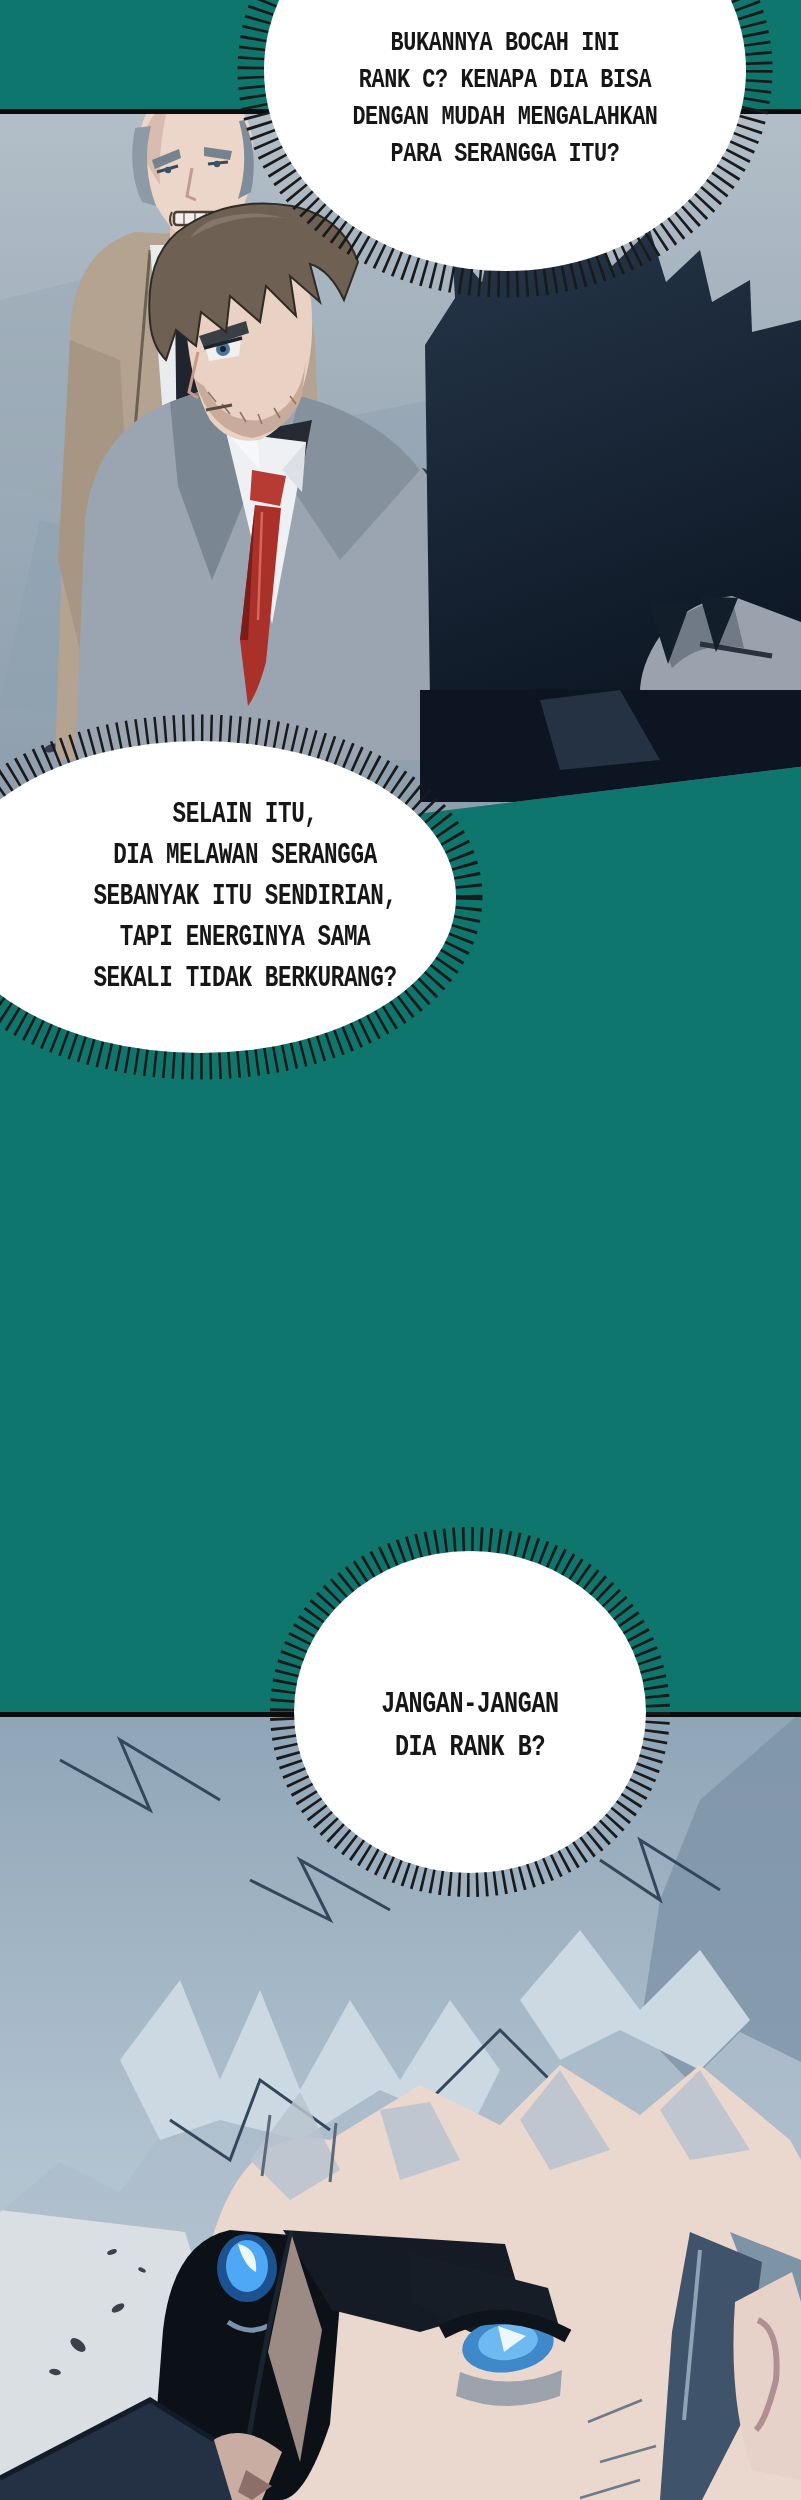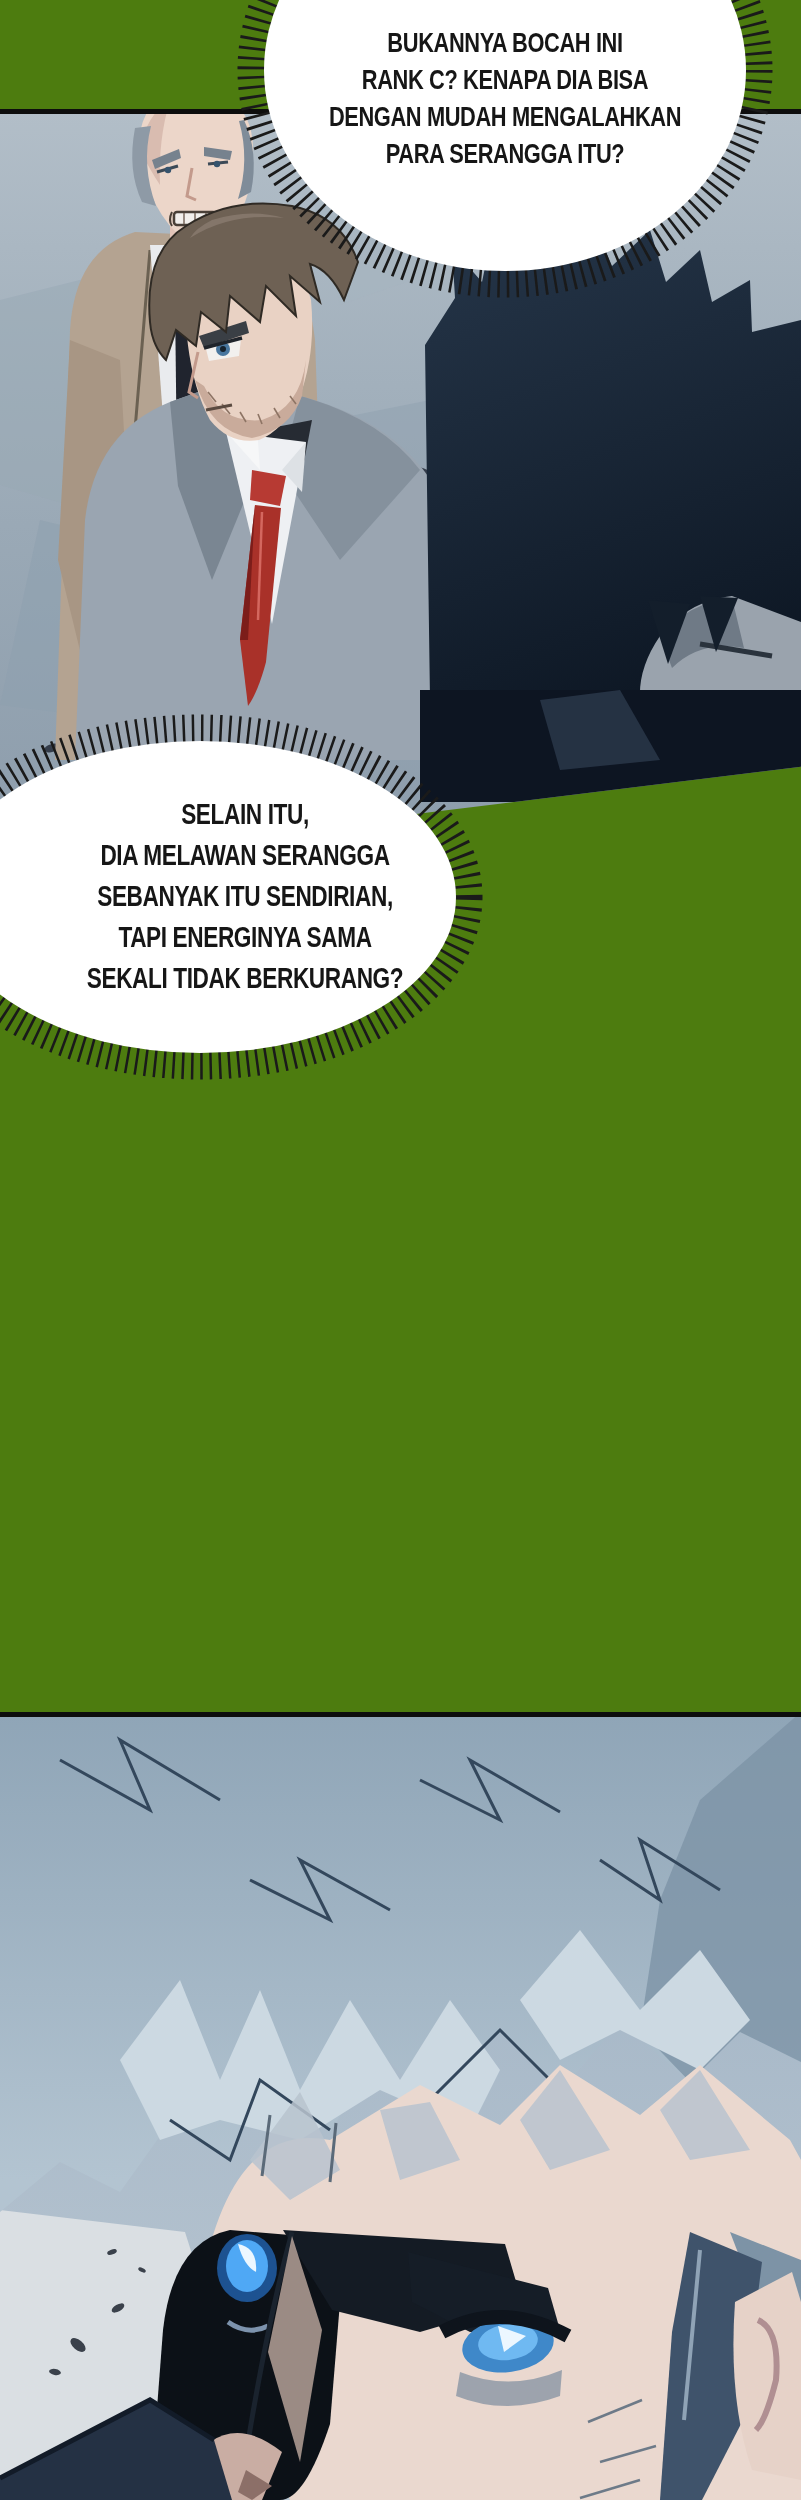--- a/index.html
+++ b/index.html
@@ -1,19 +1,19 @@
 <!DOCTYPE html>
 <html><head>
 <meta charset="utf-8">
 <style>
   html,body{margin:0;padding:0;background:#ffffff;}
   .page{
     position:relative;width:801px;height:2500px;margin:0 auto;
-    background:#4d7c0f;overflow:hidden;
-    font-family:Liberation Sans, sans-serif;
+    background:#0f766e;overflow:hidden;
+    font-family:Liberation Mono, monospace;
   }
   .panel{position:absolute;left:0;width:801px;}
   .panel svg{display:block;width:100%;height:100%;}
   #panel1{top:109px;height:756px;clip-path:polygon(0 0,100% 0,100% 87%,0 100%);}
   #panel2{top:1712px;height:788px;}
   .bubble{position:absolute;}
   .bubble svg{position:absolute;left:0;top:0;width:100%;height:100%;}
   .bubble .text-stack{
     position:absolute;left:0;right:0;text-align:center;
     font-weight:700;color:#161616;letter-spacing:-0.5px;
@@ -263,14 +263,24 @@
     </svg>
     <div class="text-stack">
       <div>SELAIN ITU,</div>
       <div>DIA MELAWAN SERANGGA</div>
       <div>SEBANYAK ITU SENDIRIAN,</div>
       <div>TAPI ENERGINYA SAMA</div>
       <div>SEKALI TIDAK BERKURANG?</div>
     </div>
   </div>
 
+  <div class="bubble" id="bubble3">
+    <svg viewBox="0 0 446 416">
+      <ellipse cx="223" cy="208" rx="175" ry="160" fill="none" stroke="#1a1a1a" stroke-width="50" stroke-dasharray="2.5 6"></ellipse>
+      <ellipse cx="223" cy="208" rx="176" ry="161" fill="#ffffff"></ellipse>
+    </svg>
+    <div class="text-stack">
+      <div>JANGAN-JANGAN</div>
+      <div>DIA RANK B?</div>
+    </div>
+  </div>
 
 </div>
 
 </body></html>

